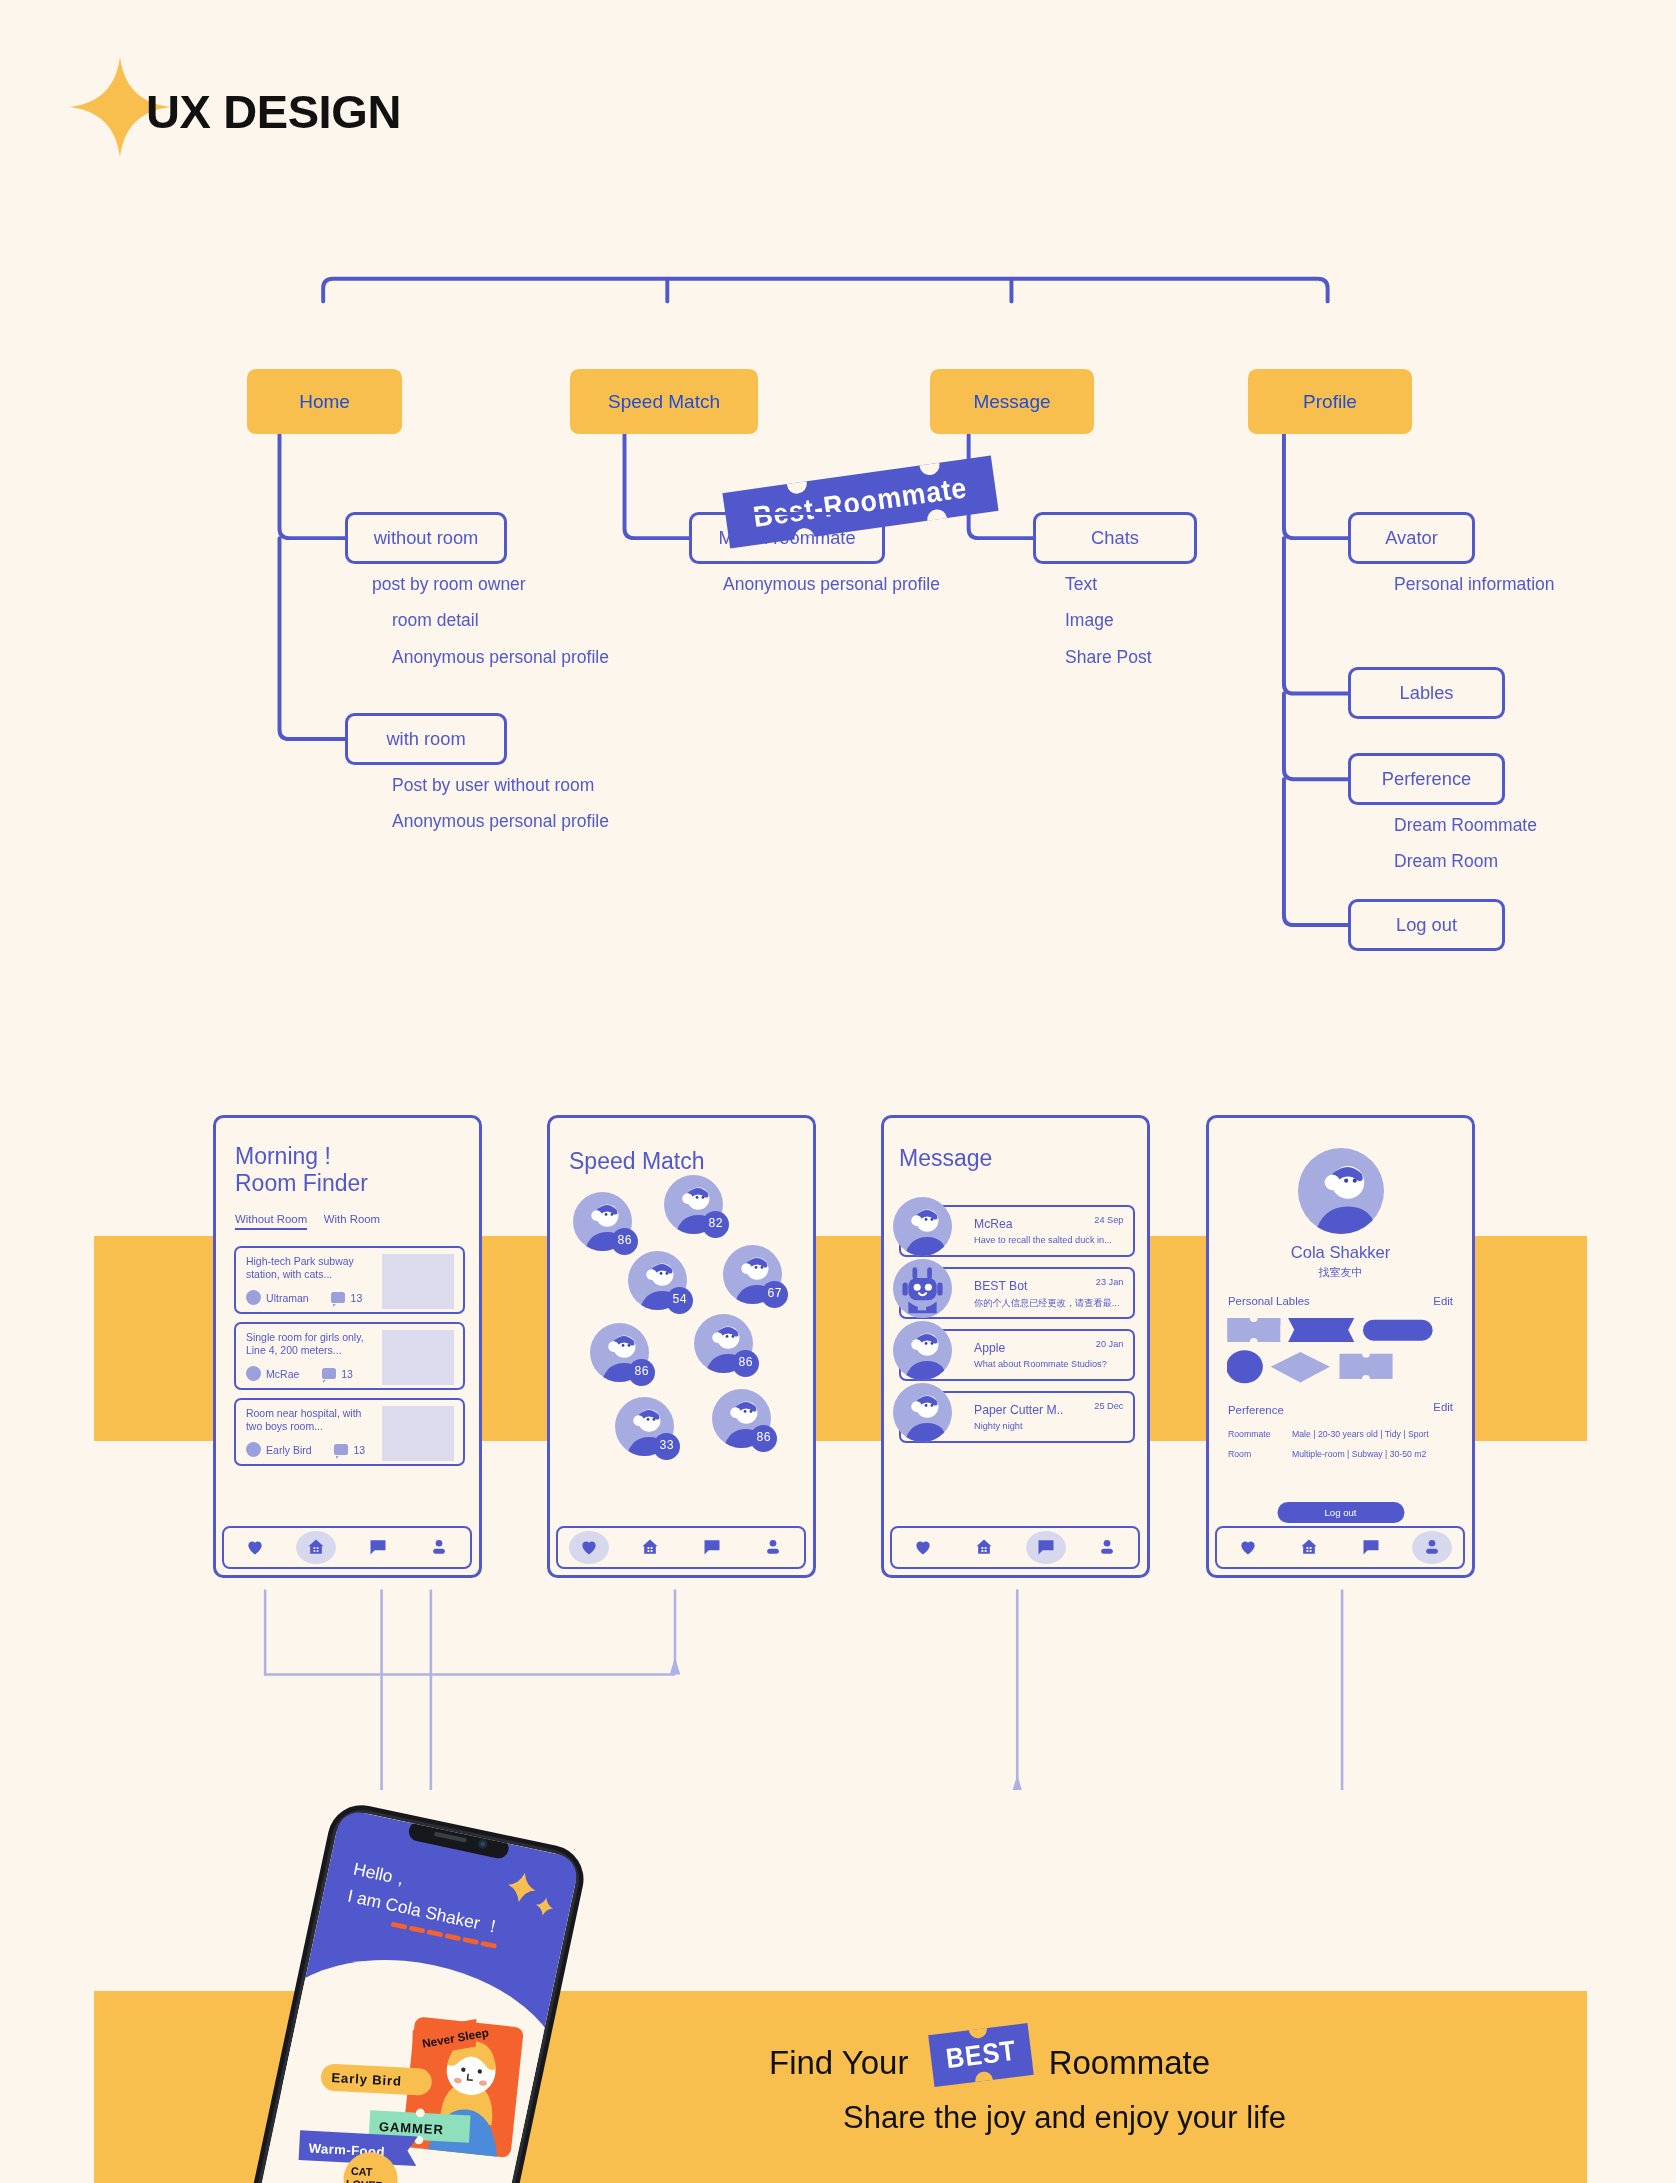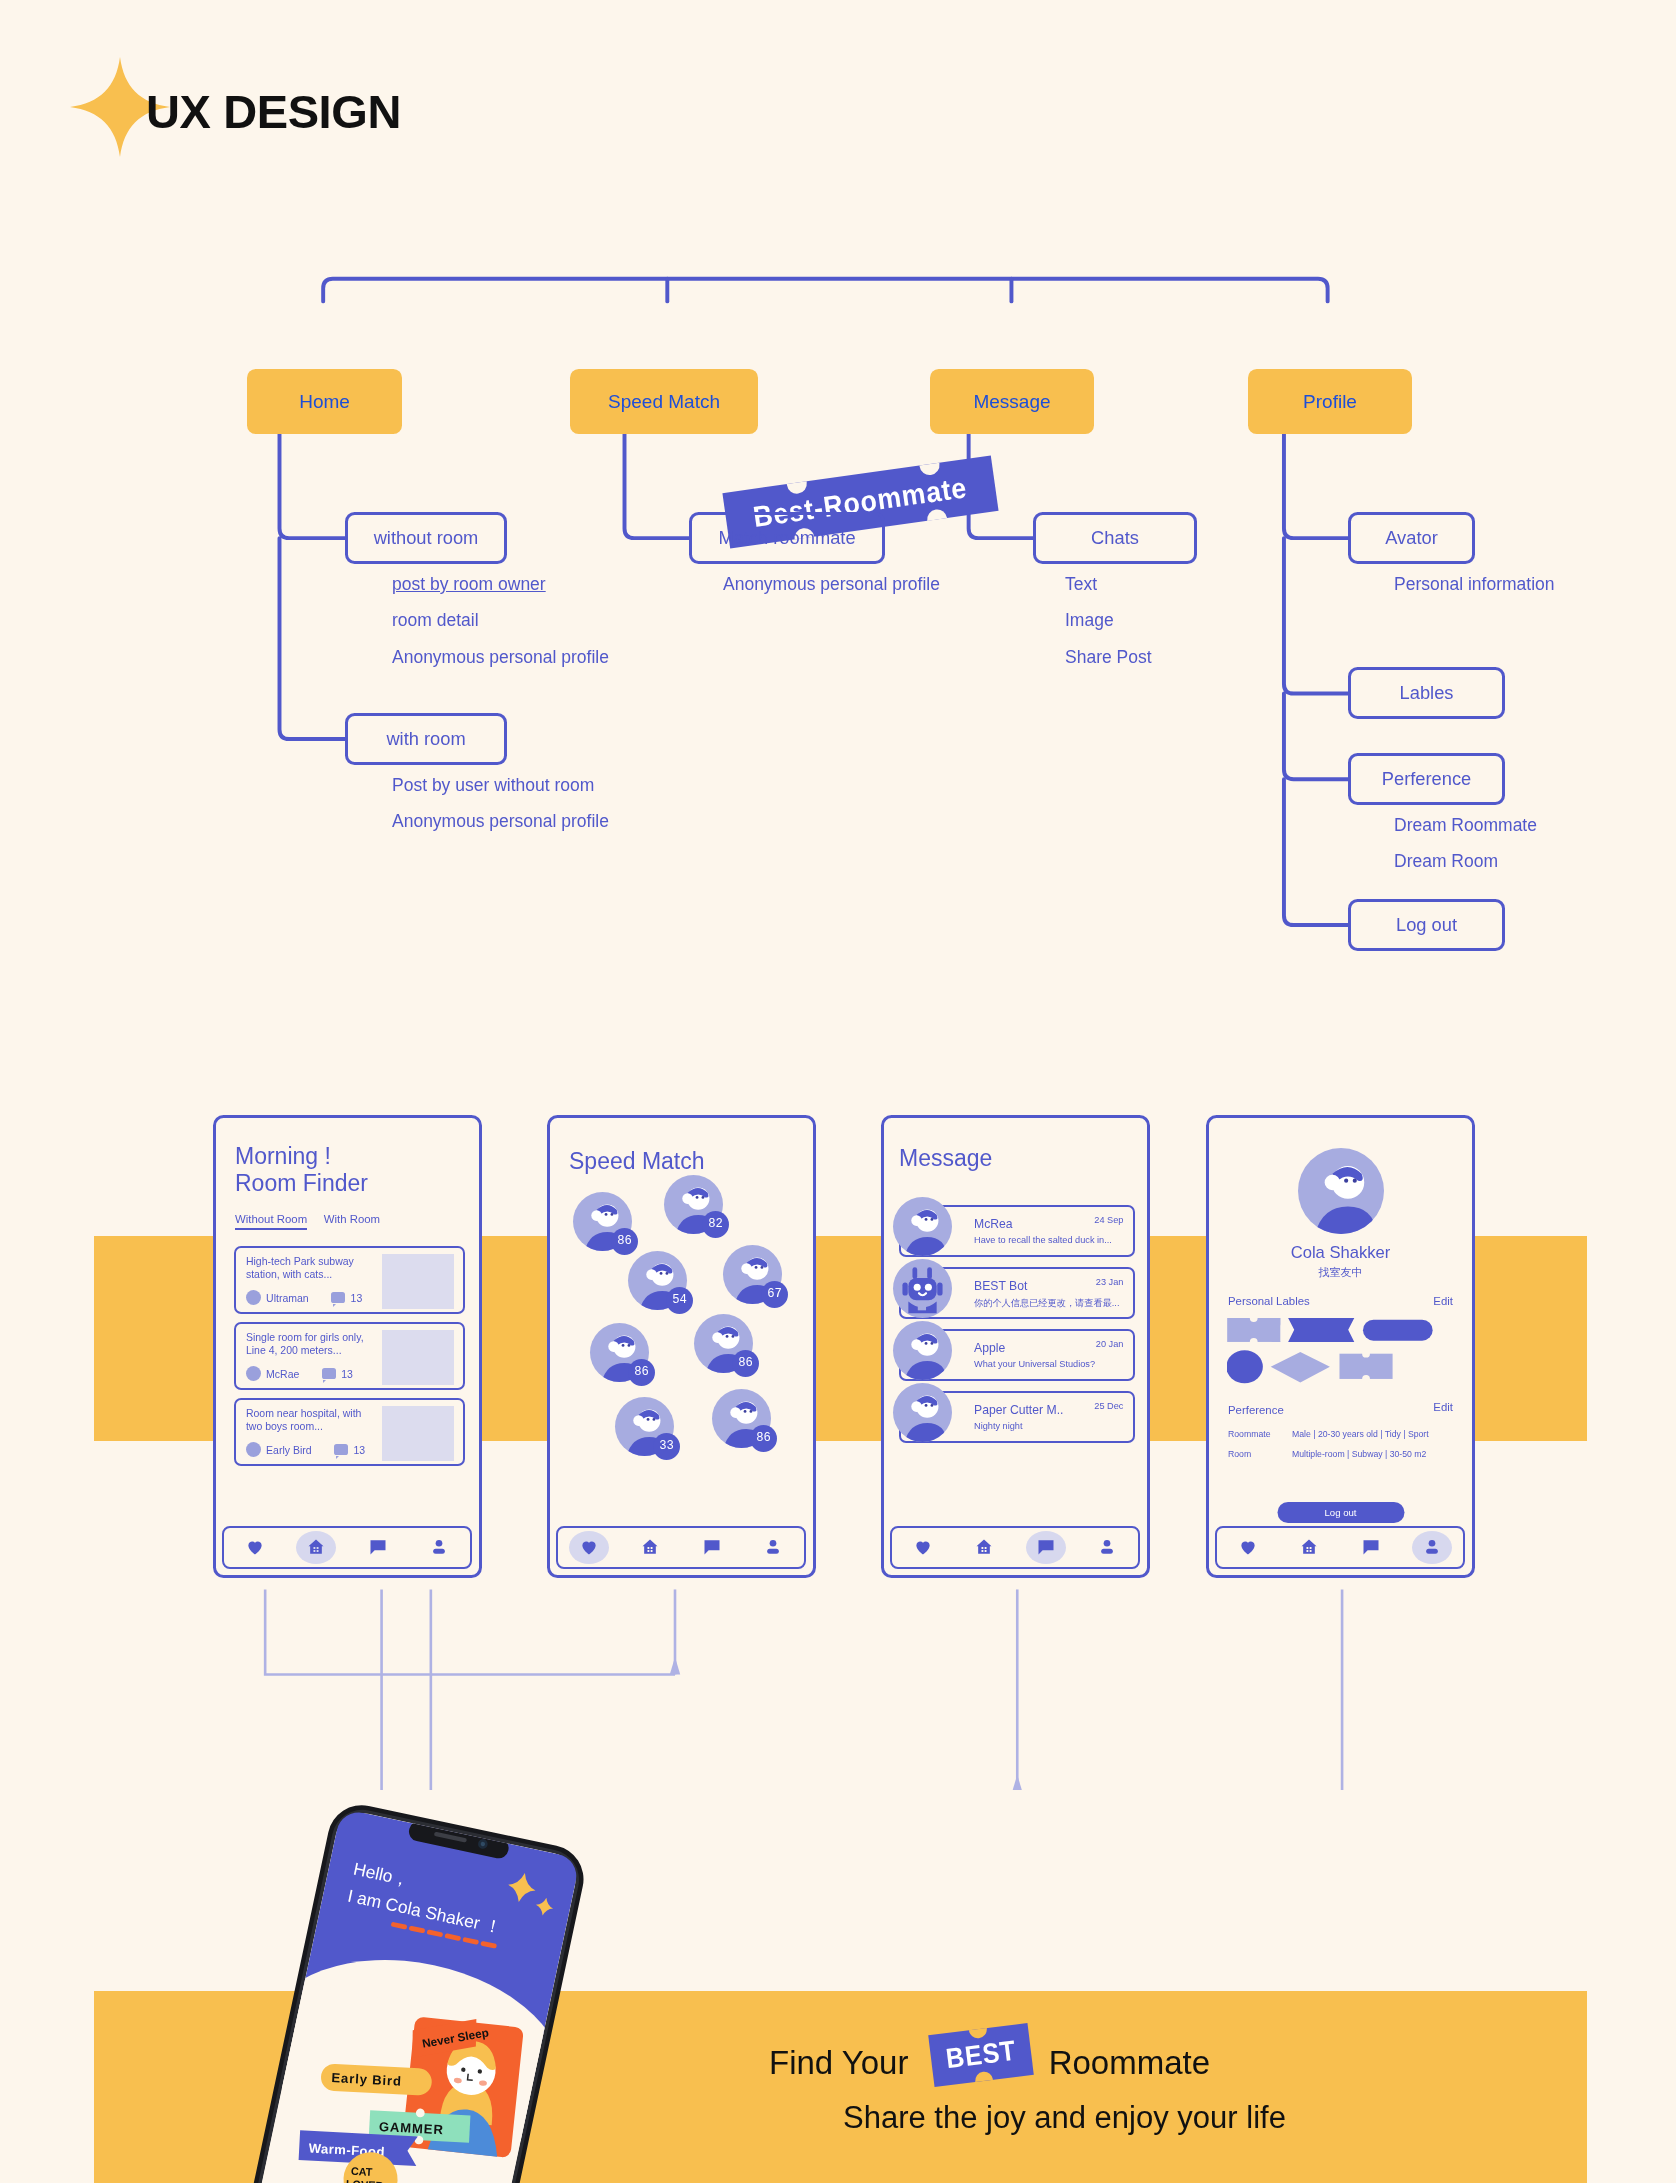--- a/index.html
+++ b/index.html
@@ -220,21 +220,21 @@
   <div class="node-primary" style="left:930px; top:142px; width:164px;">
       <span>Message</span>
     </div>
   <div class="node-primary" style="left:1248px; top:142px; width:164px;">
       <span>Profile</span>
     </div>
 
   <div class="node-sub" style="left:345px; top:285px; width:162px;">
       <span>without room</span>
     </div>
-  <div class="leaf-text" style="left:392px; top:347px;text-decoration:underline;">post by room owner</div>
+  <div class="leaf-text" style="left:372px; top:347px;">post by room owner</div>
   <div class="leaf-text" style="left:392px; top:383px;">room detail</div>
   <div class="leaf-text" style="left:392px; top:420px;">Anonymous personal profile</div>
 
   <div class="node-sub" style="left:345px; top:486px; width:162px;">
       <span>with room</span>
     </div>
   <div class="leaf-text" style="left:392px; top:548px;">Post by user without room</div>
   <div class="leaf-text" style="left:392px; top:584px;">Anonymous personal profile</div>
 
   <div class="node-sub" style="left:689px; top:285px; width:196px;">
@@ -493,21 +493,21 @@
   <div class="msg-row" style="top:211px;">
     <div class="m-ava"><svg viewBox="0 0 100 100">
           <circle cx="58" cy="40" r="19" fill="#fff"></circle>
           <path d="M40 30 q18-16 34 0 q4 10-4 8 q-12-10-24 0z" fill="#5158CB"></path>
           <circle cx="40" cy="40" r="9" fill="#fff"></circle>
           <path d="M20 100 q8-32 38-32 q30 0 34 32z" fill="#5158CB"></path>
           <circle cx="56" cy="38" r="2.4" fill="#3b3f9e"></circle>
           <circle cx="66" cy="38" r="2.4" fill="#3b3f9e"></circle>
         </svg></div>
     <div class="m-name">Apple</div>
-    <div class="m-prev">What your Universal Studios?</div>
+    <div class="m-prev">What about Roommate Studios?</div>
     <div class="m-date">20 Jan</div>
   </div>
 
   <div class="msg-row" style="top:273px;">
     <div class="m-ava"><svg viewBox="0 0 100 100">
           <circle cx="58" cy="40" r="19" fill="#fff"></circle>
           <path d="M40 30 q18-16 34 0 q4 10-4 8 q-12-10-24 0z" fill="#5158CB"></path>
           <circle cx="40" cy="40" r="9" fill="#fff"></circle>
           <path d="M20 100 q8-32 38-32 q30 0 34 32z" fill="#5158CB"></path>
           <circle cx="56" cy="38" r="2.4" fill="#3b3f9e"></circle>

